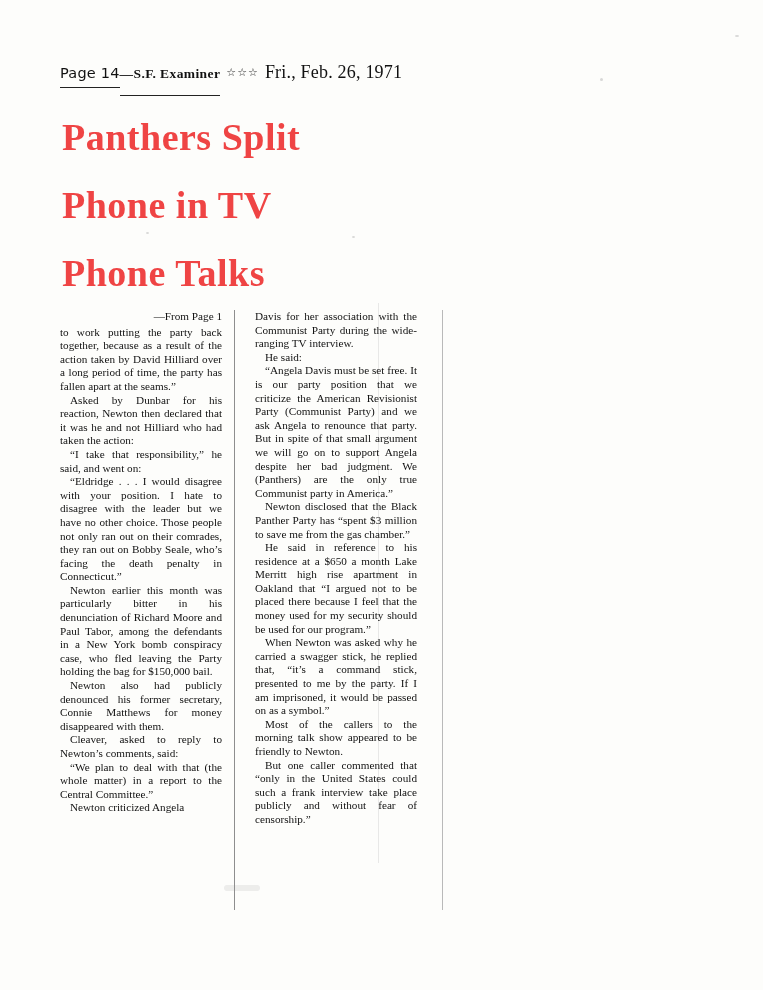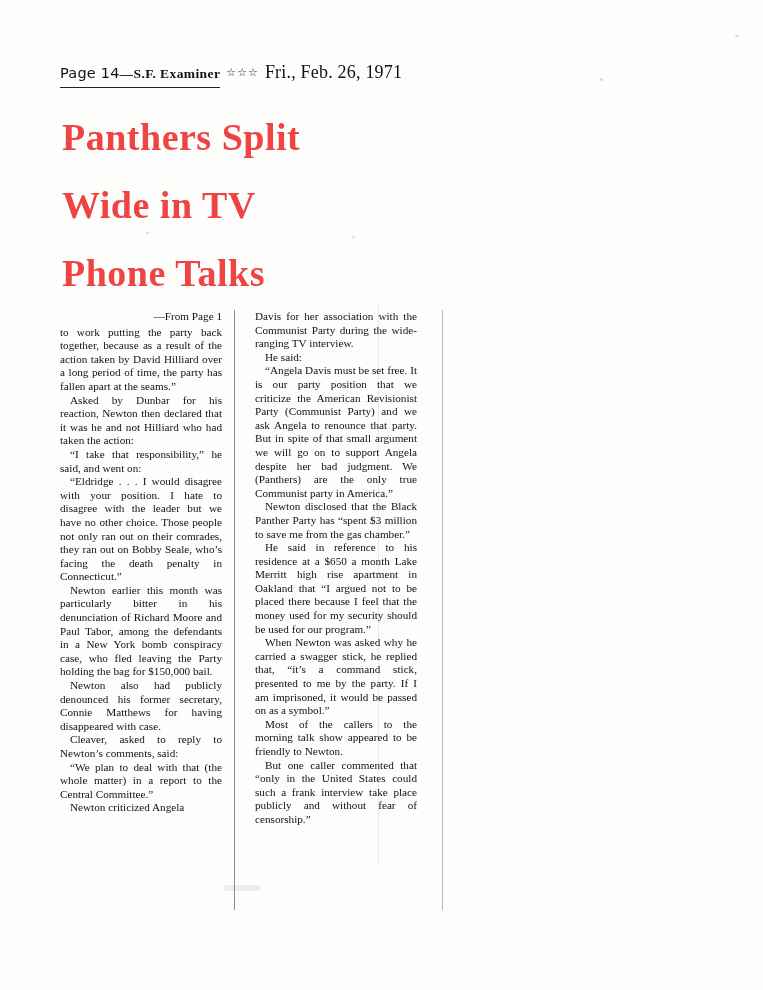--- a/index.html
+++ b/index.html
@@ -57,21 +57,21 @@
     padding-bottom: 6px;
     display: inline-block;
   }
   #masthead .paper {
     font-family: "Liberation Serif", serif;
     font-weight: bold;
     font-size: 13.5px;
     letter-spacing: .4px;
     border-bottom: 1.6px solid #222;
     display: inline-block;
-    padding-bottom: 5px;
+    padding-bottom: 13px;
     transform: translateY(0px);
   }
   #masthead .stars {
     font-size: 11px;
     letter-spacing: 1px;
     color: #333;
     display: inline-block;
     vertical-align: 2px;
     margin: 0 6px 0 6px;
   }
@@ -155,34 +155,34 @@
   <div class="speck" style="left:146px;top:232px;width:3px;height:2px;"></div>
   <div class="mark" style="left:224px;top:885px;width:36px;height:6px;opacity:.35;border-radius:3px;"></div>
   <div class="mark" style="left:378px;top:303px;width:1px;height:560px;opacity:.45;"></div>
 
   <div id="masthead">
     <span class="pagelabel">Page 14</span><span class="paper">—S.F. Examiner</span><span class="stars">☆☆☆</span><span class="date">Fri., Feb. 26, 1971</span>
   </div>
 
   <div id="headline">
     <div class="hl">Panthers Split</div>
-    <div class="hl">Wide in TV</div>
+    <div class="hl">Phone in TV</div>
     <div class="hl">Phone Talks</div>
   </div>
 
   <div id="cols">
 
     <div class="col left">
       <p class="fromline">—From Page 1</p>
       <p class="noindent">to work putting the party back together, because as a result of the action taken by David Hilliard over a long period of time, the party has fallen apart at the seams.”</p>
       <p>Asked by Dunbar for his reaction, Newton then declared that it was he and not Hilliard who had taken the action:</p>
       <p>“I take that responsibility,” he said, and went on:</p>
       <p>“Eldridge . . . I would disagree with your position. I hate to disagree with the leader but we have no other choice. Those people not only ran out on their comrades, they ran out on Bobby Seale, who’s facing the death penalty in Connecticut.”</p>
       <p>Newton earlier this month was particularly bitter in his denunciation of Richard Moore and Paul Tabor, among the defendants in a New York bomb conspiracy case, who fled leaving the Party holding the bag for $150,000 bail.</p>
-      <p>Newton also had publicly denounced his former secretary, Connie Matthews for having disappeared with case.</p>
+      <p>Newton also had publicly denounced his former secretary, Connie Matthews for money disappeared with them.</p>
       <p>Cleaver, asked to reply to Newton’s comments, said:</p>
       <p>“We plan to deal with that (the whole matter) in a report to the Central Committee.”</p>
       <p>Newton criticized Angela</p>
     </div>
 
     <div class="col right">
       <p class="noindent">Davis for her association with the Communist Party during the wide-ranging TV interview.</p>
       <p>He said:</p>
       <p>“Angela Davis must be set free. It is our party position that we criticize the American Revisionist Party (Communist Party) and we ask Angela to renounce that party. But in spite of that small argument we will go on to support Angela despite her bad judgment. We (Panthers) are the only true Communist party in America.”</p>
       <p>Newton disclosed that the Black Panther Party has “spent $3 million to save me from the gas chamber.”</p>

